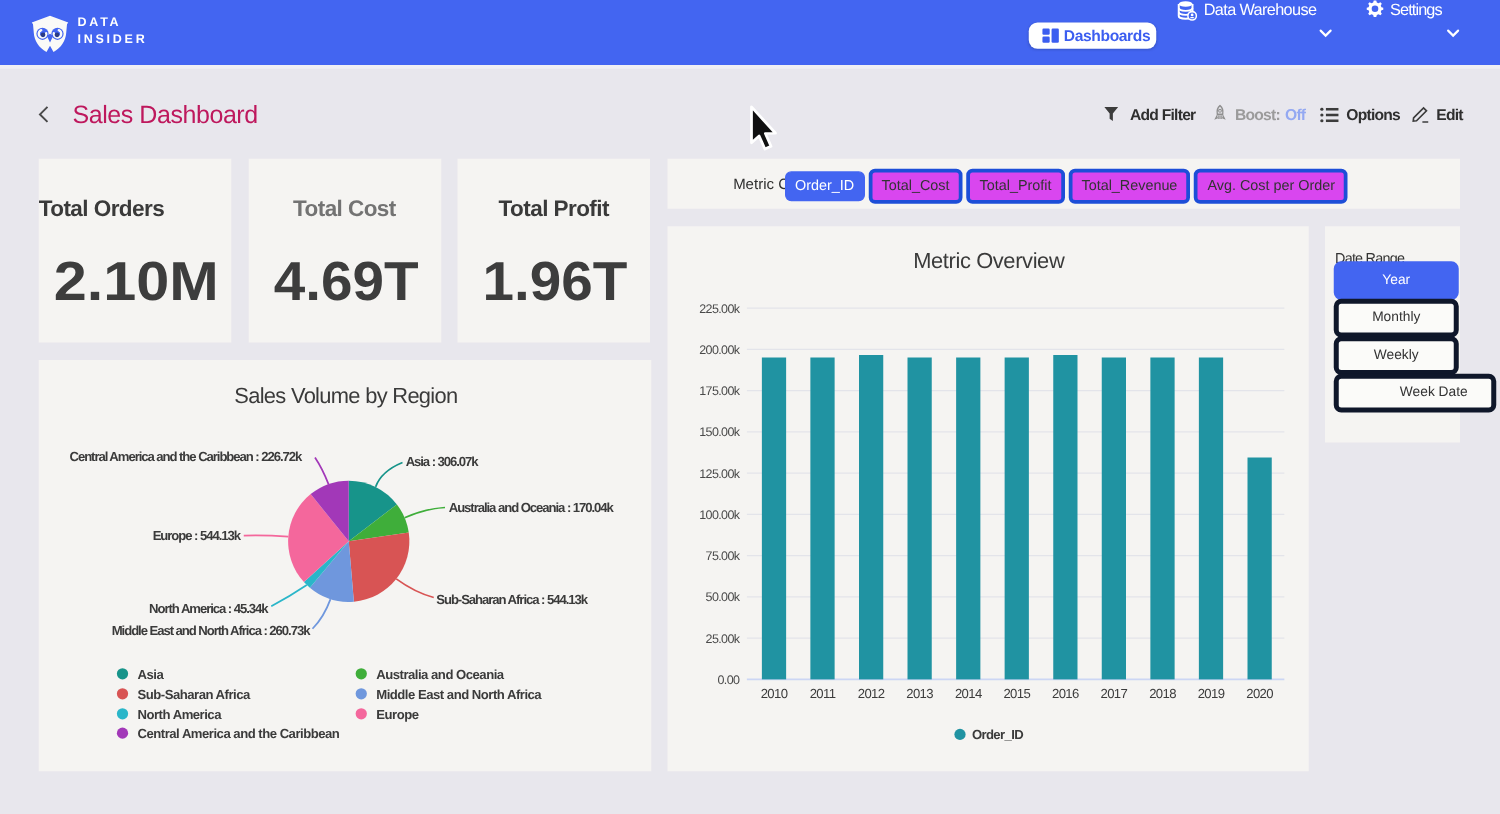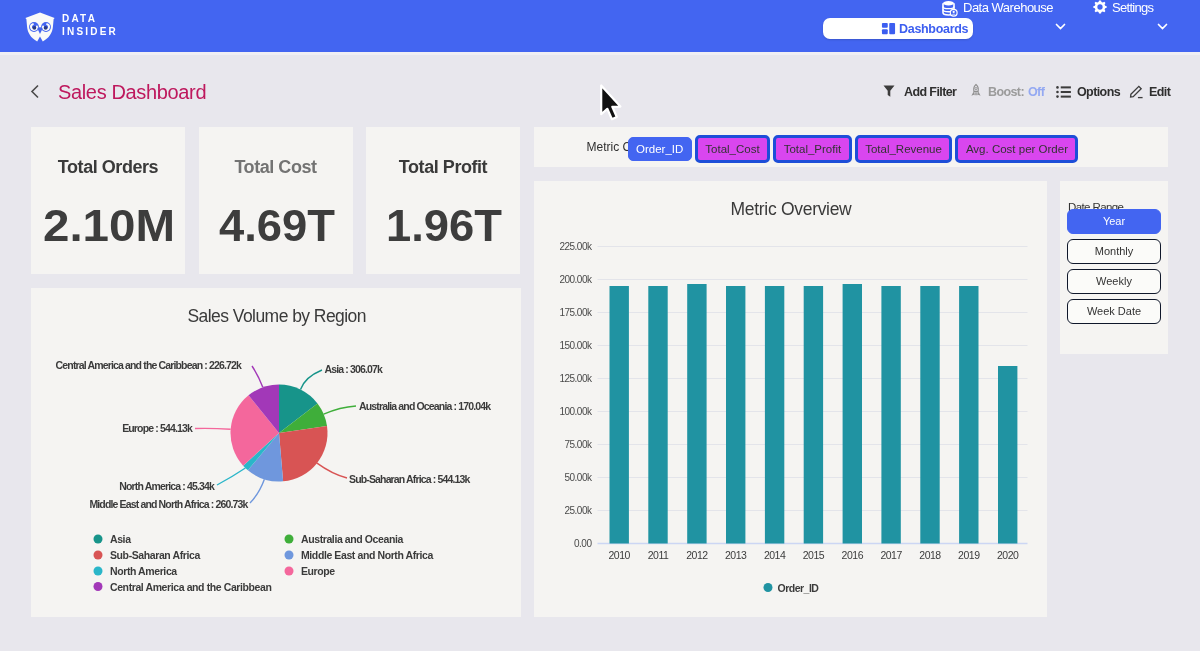--- a/index.html
+++ b/index.html
@@ -1,28 +1,28 @@
 <!DOCTYPE html>
 <html><head>
 <meta charset="utf-8">
 <style>
 html,body{margin:0;padding:0;}
 body{width:1200px;height:651px;background:#e8e7ed;font-family:"Liberation Sans",sans-serif;position:relative;overflow:hidden;}
 .abs{position:absolute;}
 .card{position:absolute;background:#f5f4f2;}
 .topbar{position:absolute;left:0;top:0;width:1200px;height:52px;background:#4365f1;}
 .logo-txt{position:absolute;left:62px;top:13px;color:#fff;font-size:10px;font-weight:bold;letter-spacing:2.2px;line-height:12.8px;}
-.pill{position:absolute;left:823px;top:18px;width:102px;height:21px;background:#fff;border-radius:7px;display:flex;align-items:center;box-shadow:0 1px 2px rgba(0,0,0,.15);padding-left:48px;}
+.pill{position:absolute;left:823px;top:18px;width:102px;height:21px;background:#fff;border-radius:7px;display:flex;align-items:center;box-shadow:0 1px 2px rgba(0,0,0,.15);}
 .pill span{color:#3c5ef0;font-size:12.5px;font-weight:600;letter-spacing:-0.3px;margin-left:3px;}
 .topitem{position:absolute;top:0;height:52px;display:flex;color:#fff;font-size:13px;letter-spacing:-0.5px;}
 .hdr{position:absolute;color:#2f2f2f;font-size:12.5px;font-weight:600;letter-spacing:-0.6px;top:84.5px;height:14px;display:flex;align-items:center;}
 .btn{display:inline-block;border:3px solid #1d4ed8;background:#d946ef;color:#333;border-radius:5px;font-size:11.5px;text-align:center;}
 .bluebtn{background:#4365f1;border:1px solid #4365f1;color:#fff;}
 .mbtn{height:22px;line-height:22px;padding:0 7.5px;margin-right:3px;}
-.dr-btn{position:absolute;left:1067px;width:92px;height:23px;line-height:23px;border-radius:6px;font-size:11px;text-align:center;border:1px solid #0f172a;background:#fbfbf9;color:#333;}
+.dr-btn{position:absolute;left:1067px;width:92px;height:23px;line-height:23px;border-radius:6px;font-size:11px;text-align:center;border:4px solid #0f172a;background:#fbfbf9;color:#333;}
 </style>
 </head>
 <body>
 
 <div class="topbar"></div>
 <div class="abs" style="left:0;top:52px;width:1200px;height:3px;background:#f0eff4;"></div>
 <svg class="abs" style="left:24.5px;top:11.5px" width="30" height="31" viewBox="0 0 30 31">
   <path d="M0.4 6 L15 0.6 29.6 6 28.6 7.3 28 14 C27.5 21 24 26 17.8 29.5 L15 24.5 12.2 29.5 C6 26 2.5 21 2 14 L1.4 7.3 Z" fill="#fafaf8"></path>
   <circle cx="9" cy="15" r="4.9" fill="#4365f1"></circle>
   <circle cx="21" cy="15" r="4.9" fill="#4365f1"></circle>
@@ -92,21 +92,21 @@
 <div class="hdr" style="left:1077px;">Options</div>
 <svg class="abs" style="left:1129px;top:84px" width="15" height="15" viewBox="0 0 16 16">
     <path d="M2 11 L10.5 2.5 13 5 4.5 13.5 1.7 13.8 Z" fill="none" stroke="#3c3c3c" stroke-width="1.4"></path>
     <path d="M9.5 14.5 L14.5 14.5" stroke="#3c3c3c" stroke-width="1.4"></path>
   </svg>
 <div class="hdr" style="left:1149px;">Edit</div>
 
 <div class="card" style="left:31px;top:127px;width:154px;height:147px;"></div>
 <div class="card" style="left:198.5px;top:127px;width:154px;height:147px;"></div>
 <div class="card" style="left:366px;top:127px;width:154px;height:147px;"></div>
-<div class="abs" style="left:31px;top:157px;width:154px;text-align:center;font-size:18px;font-weight:600;letter-spacing:-0.45px;color:#3a3a3a;">Total Orders</div>
+<div class="abs" style="left:31px;top:157px;width:154px;font-size:18px;font-weight:600;letter-spacing:-0.45px;color:#3a3a3a;">Total Orders</div>
 <div class="abs" style="left:198.5px;top:157px;width:154px;text-align:center;font-size:18px;font-weight:600;letter-spacing:-0.45px;color:#737373;">Total Cost</div>
 <div class="abs" style="left:366px;top:157px;width:154px;text-align:center;font-size:18px;font-weight:600;letter-spacing:-0.45px;color:#3a3a3a;">Total Profit</div>
 <div class="abs" style="left:32px;top:201px;width:154px;text-align:center;font-size:44px;font-weight:bold;letter-spacing:0px;color:#3d3d3d;transform:scaleX(1.08);">2.10M</div>
 <div class="abs" style="left:199.5px;top:201px;width:154px;text-align:center;font-size:44px;font-weight:bold;letter-spacing:0px;color:#3d3d3d;transform:scaleX(1.03);">4.69T</div>
 <div class="abs" style="left:367px;top:201px;width:154px;text-align:center;font-size:44px;font-weight:bold;letter-spacing:0px;color:#3d3d3d;transform:scaleX(1.03);">1.96T</div>
 
 <div class="card" style="left:31px;top:288px;width:489.5px;height:329px;"></div>
 <svg class="abs" style="left:31px;top:288px;" width="489.5" height="329" viewBox="31 288 489.5 329">
   <text x="276.7" y="322" text-anchor="middle" font-size="17.5" letter-spacing="-0.55" fill="#3a3a3a">Sales Volume by Region</text>
   <path d="M279.0,433.0 L279.00,384.50 A48.5,48.5 0 0 1 317.50,403.50 Z" fill="#17948a"></path>
@@ -211,17 +211,17 @@
   </g>
   <circle cx="767.5" cy="587" r="4.5" fill="#2093a2"></circle>
   <text x="777" y="591" font-size="10.5" font-weight="bold" letter-spacing="-0.5" fill="#3b3b3b">Order_ID</text>
 </svg>
 
 <div class="card" style="left:1060px;top:180.5px;width:108px;height:173px;"></div>
 <div class="abs" style="left:1068px;top:201px;font-size:11.5px;letter-spacing:-0.6px;color:#333;">Date Range</div>
 <div class="dr-btn bluebtn" style="top:208.8px;border-color:#4365f1;background:#4365f1;color:#fff;">Year</div>
 <div class="dr-btn" style="top:238.9px;">Monthly</div>
 <div class="dr-btn" style="top:268.9px;">Weekly</div>
-<div class="dr-btn" style="top:299px;">Week Date</div>
+<div class="dr-btn" style="top:299px;padding-left:30px;">Week Date</div>
 
 <svg class="abs" style="left:598px;top:83px;" width="28" height="40" viewBox="0 0 28 40">
   <path d="M3.2,2.5 L3.2,31.2 L9.3,25.8 L13.9,36.2 L18.8,34 L14.3,23.8 L22.4,23.6 Z" fill="#111111" stroke="#ffffff" stroke-width="2.2" stroke-linejoin="round"></path>
 </svg>
 
 </body></html>

